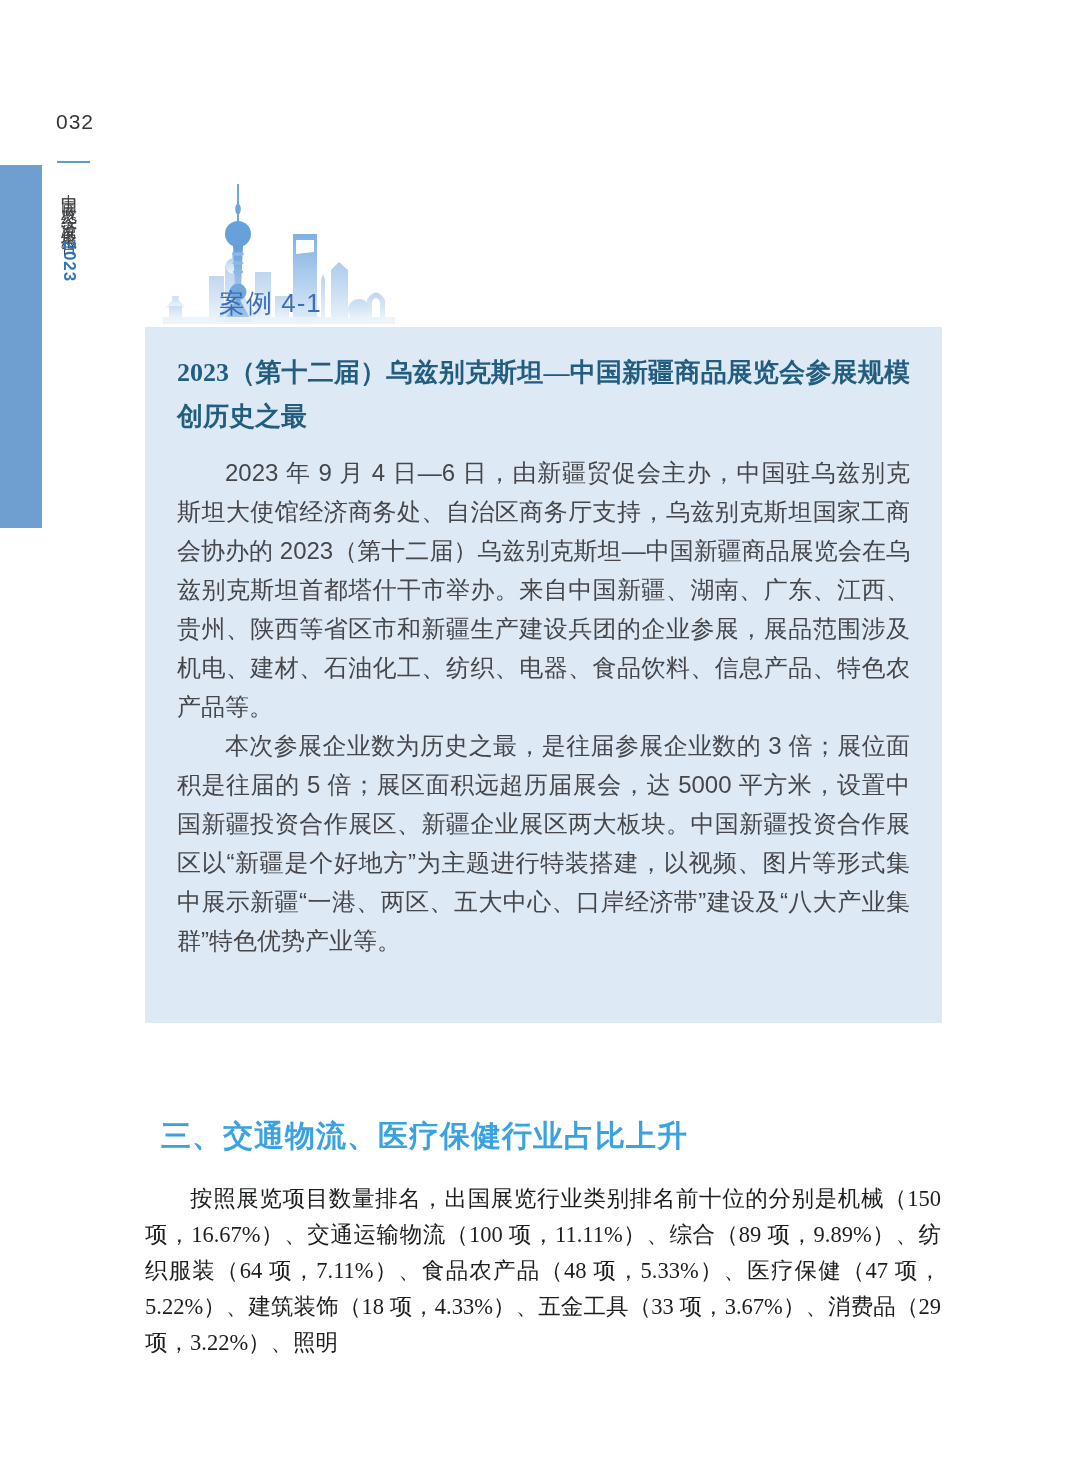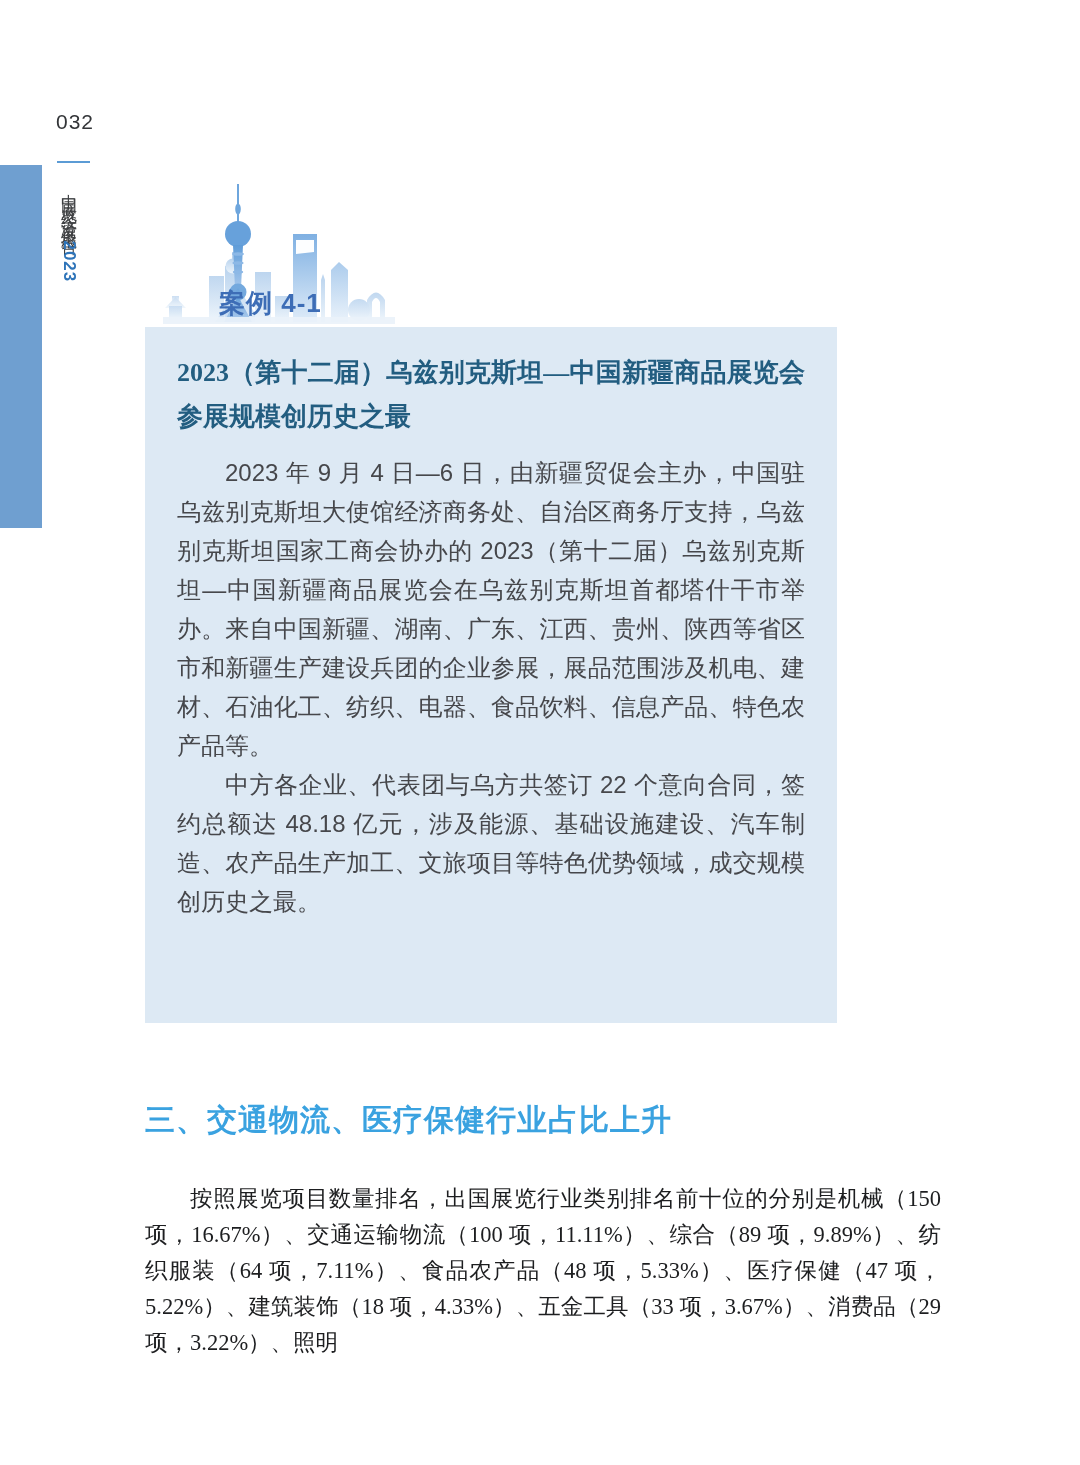--- a/index.html
+++ b/index.html
@@ -32,43 +32,43 @@
   }
   .vertical-title .year{
     color:#2e74b9;font-weight:bold;letter-spacing:1px;font-size:17px;
   }
   
   .skyline{
     position:absolute;left:163px;top:182px;width:232px;height:142px;
   }
   .case-badge{
     position:absolute;left:219px;top:286px;
-    font-size:26px;font-weight:bold;color:#3d6db6;letter-spacing:1px;
+    font-size:26px;font-weight:normal;color:#3d6db6;letter-spacing:1px;
     z-index:3;
   }
   
   .case-box{
-    position:absolute;left:145px;top:327px;width:692px;height:696px;
+    position:absolute;left:145px;top:327px;width:797px;height:696px;
     background:#dde9f4;box-sizing:border-box;
     padding:24px 32px 20px 32px;
   }
   .case-title{
     margin:0 0 14px 0;
     font-family:"Liberation Serif",serif;
     font-size:26px;line-height:44px;font-weight:bold;
     color:#225d80;text-align:justify;
   }
   .case-para{
     margin:0;
     font-size:24px;line-height:39px;color:#46474b;
     text-indent:2em;text-align:justify;
   }
   
   .section-heading{
-    position:absolute;left:145px;top:1100px;margin:0;
+    position:absolute;left:145px;top:1100px;margin:16px;
     font-size:30px;line-height:40px;font-weight:bold;color:#3aa2e0;
     letter-spacing:1px;
   }
   
   .ranking-para{
     position:absolute;left:145px;top:1181px;width:796px;margin:0;
     font-family:"Liberation Serif",serif;
     font-size:22.5px;line-height:36px;color:#1d1e20;
     text-indent:2em;text-align:justify;
   }
@@ -140,20 +140,20 @@
 
       <rect x="0" y="135" width="232" height="7" fill="#eaf2fa" opacity="0.9"></rect>
     </svg>
   </div>
 
   <div class="case-badge">案例 4-1</div>
 
   <div class="case-box">
     <h2 class="case-title">2023（第十二届）乌兹别克斯坦—中国新疆商品展览会参展规模创历史之最</h2>
     <p class="case-para">2023 年 9 月 4 日—6 日，由新疆贸促会主办，中国驻乌兹别克斯坦大使馆经济商务处、自治区商务厅支持，乌兹别克斯坦国家工商会协办的 2023（第十二届）乌兹别克斯坦—中国新疆商品展览会在乌兹别克斯坦首都塔什干市举办。来自中国新疆、湖南、广东、江西、贵州、陕西等省区市和新疆生产建设兵团的企业参展，展品范围涉及机电、建材、石油化工、纺织、电器、食品饮料、信息产品、特色农产品等。</p>
-    <p class="case-para">中方各企业、代表团与乌方共签订 22 个意向合同，签约总额达 48.18 亿元，涉及能源、基础设施建设、汽车制造、农产品生产加工、文旅项目等特色优势领域，成交规模创历史之最。</p>
+    <p class="case-para">本次参展企业数为历史之最，是往届参展企业数的 3 倍；展位面积是往届的 5 倍；展区面积远超历届展会，达 5000 平方米，设置中国新疆投资合作展区、新疆企业展区两大板块。中国新疆投资合作展区以“新疆是个好地方”为主题进行特装搭建，以视频、图片等形式集中展示新疆“一港、两区、五大中心、口岸经济带”建设及“八大产业集群”特色优势产业等。</p>
   </div>
 
   <h2 class="section-heading">三、交通物流、医疗保健行业占比上升</h2>
 
   <p class="ranking-para">按照展览项目数量排名，出国展览行业类别排名前十位的分别是机械（150 项，16.67%）、交通运输物流（100 项，11.11%）、综合（89 项，9.89%）、纺织服装（64 项，7.11%）、食品农产品（48 项，5.33%）、医疗保健（47 项，5.22%）、建筑装饰（18 项，4.33%）、五金工具（33 项，3.67%）、消费品（29 项，3.22%）、照明</p>
 
 </div>
 
 </body></html>

